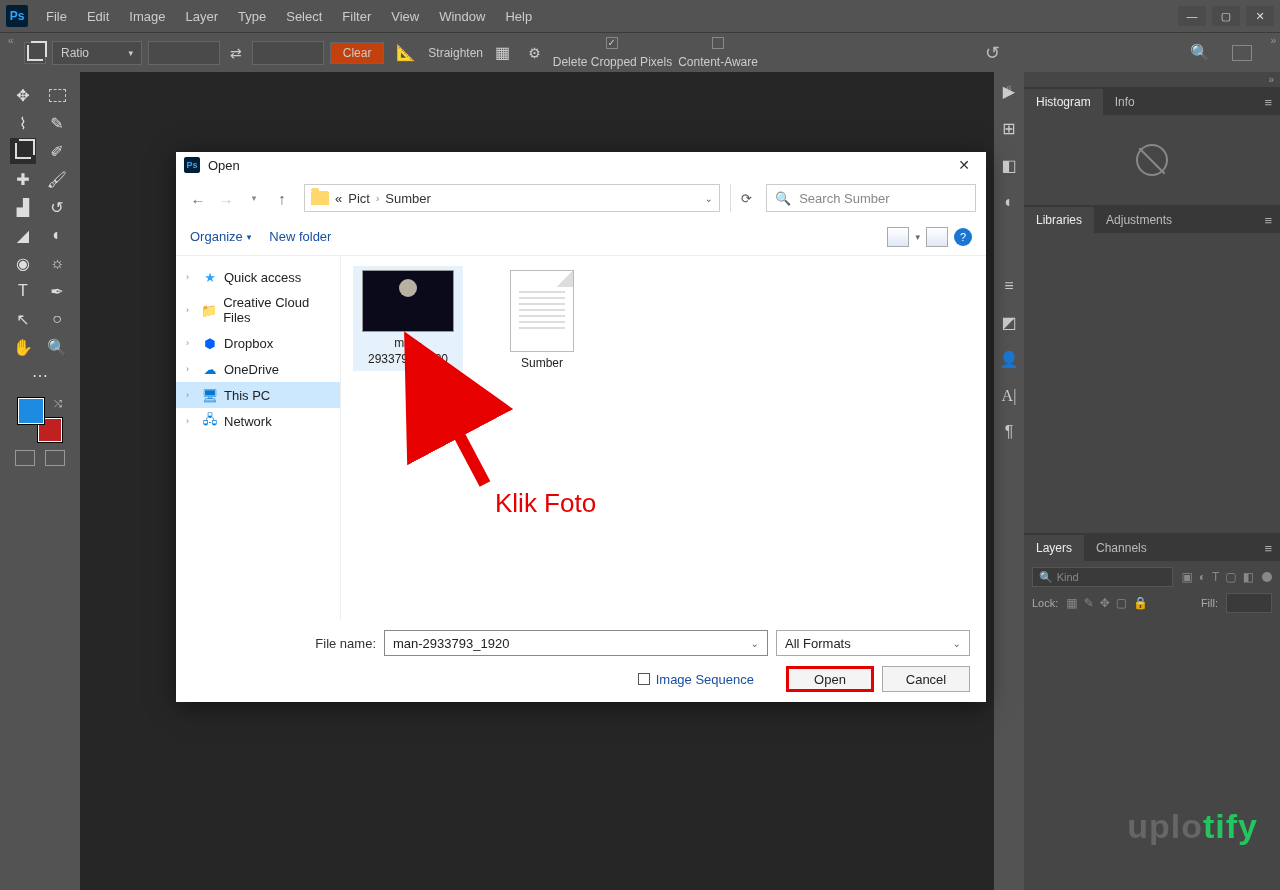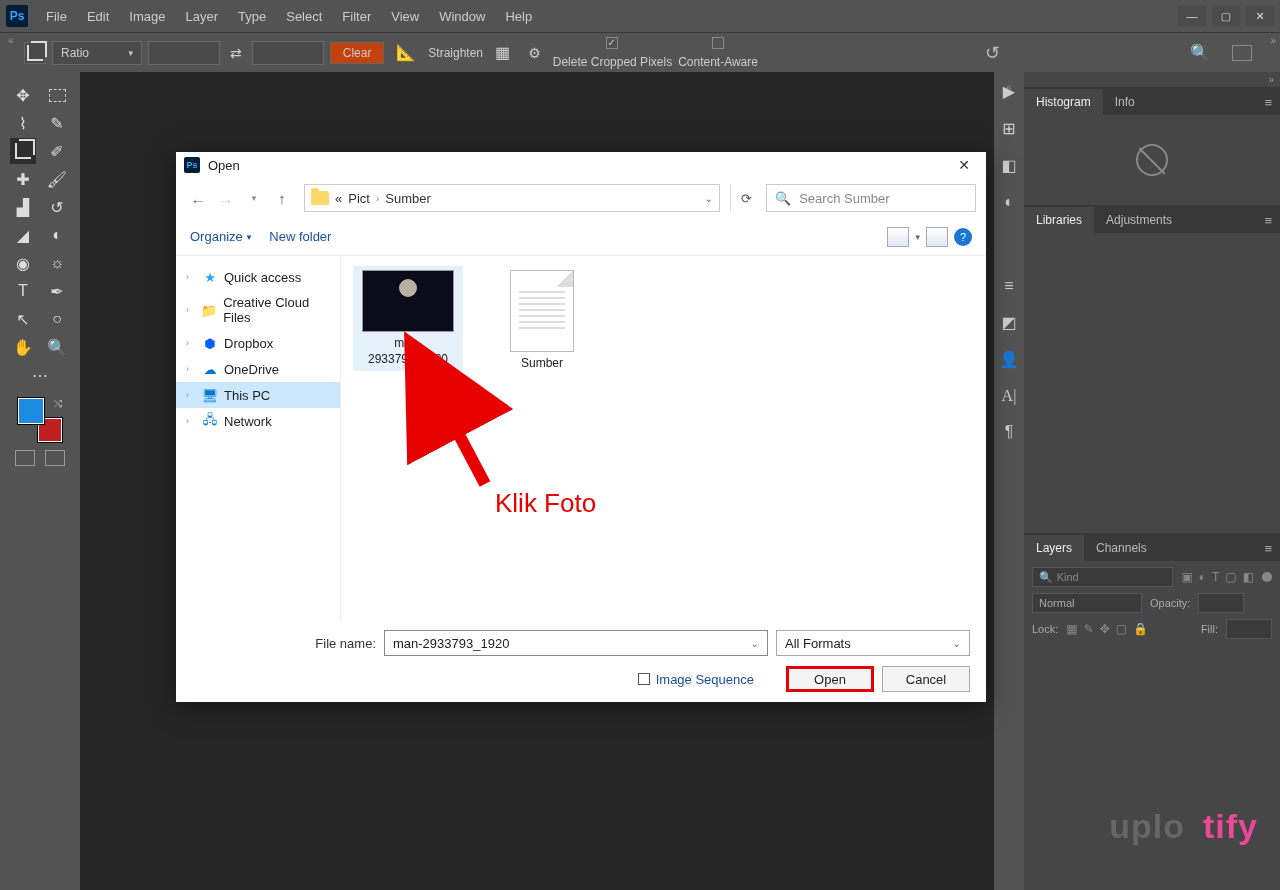--- a/index.html
+++ b/index.html
@@ -118,21 +118,21 @@
 .fn-input { flex: 1; max-width: 384px; height: 26px; border: 1px solid #888; padding: 0 8px; display: flex; align-items: center; justify-content: space-between; }
 .fn-input .dd { color: #666; font-size: 10px; }
 .format-dd { width: 194px; height: 26px; border: 1px solid #aaa; padding: 0 8px; display: flex; align-items: center; justify-content: space-between; }
 .seq-check { display: flex; align-items: center; gap: 6px; color: #1a4fa0; }
 .seq-check .box { width: 12px; height: 12px; border: 1px solid #555; }
 .btn { width: 88px; height: 26px; border: 1px solid #aaa; background: #f4f4f4; display: flex; align-items: center; justify-content: center; }
 .btn.primary { border: 3px solid #e60000; }
 
 
 .watermark { position: absolute; right: 22px; bottom: 44px; color: #666; font-size: 34px; font-weight: 600; letter-spacing: 1px; }
-.watermark .accent { color: #ec4899; margin-left: 18px; }
+.watermark .accent { color: #22c55e; }
 </style>
 </head>
 <body>
 
 <div class="menubar">
   <div class="ps-logo">Ps</div>
   <div class="menu-item">File</div>
   <div class="menu-item">Edit</div>
   <div class="menu-item">Image</div>
   <div class="menu-item">Layer</div>
@@ -287,25 +287,20 @@
         <div class="layers-icons">
             <span>▣</span>
             <span>◐</span>
             <span>T</span>
             <span>▢</span>
             <span>◧</span>
           </div>
         <div class="circle-small"></div>
       </div>
       <div class="layers-row">
-        <div class="layers-dd">Normal</div>
-        <span>Opacity:</span>
-        <div class="layers-field" style="flex:0 0 46px;"></div>
-      </div>
-      <div class="layers-row">
         <span>Lock:</span>
         <div class="layers-icons">
             <span>▦</span>
             <span>✎</span>
             <span>✥</span>
             <span>▢</span>
             <span>🔒</span>
           </div>
         <span style="margin-left:auto">Fill:</span>
         <div class="layers-field" style="flex:0 0 46px;"></div>

